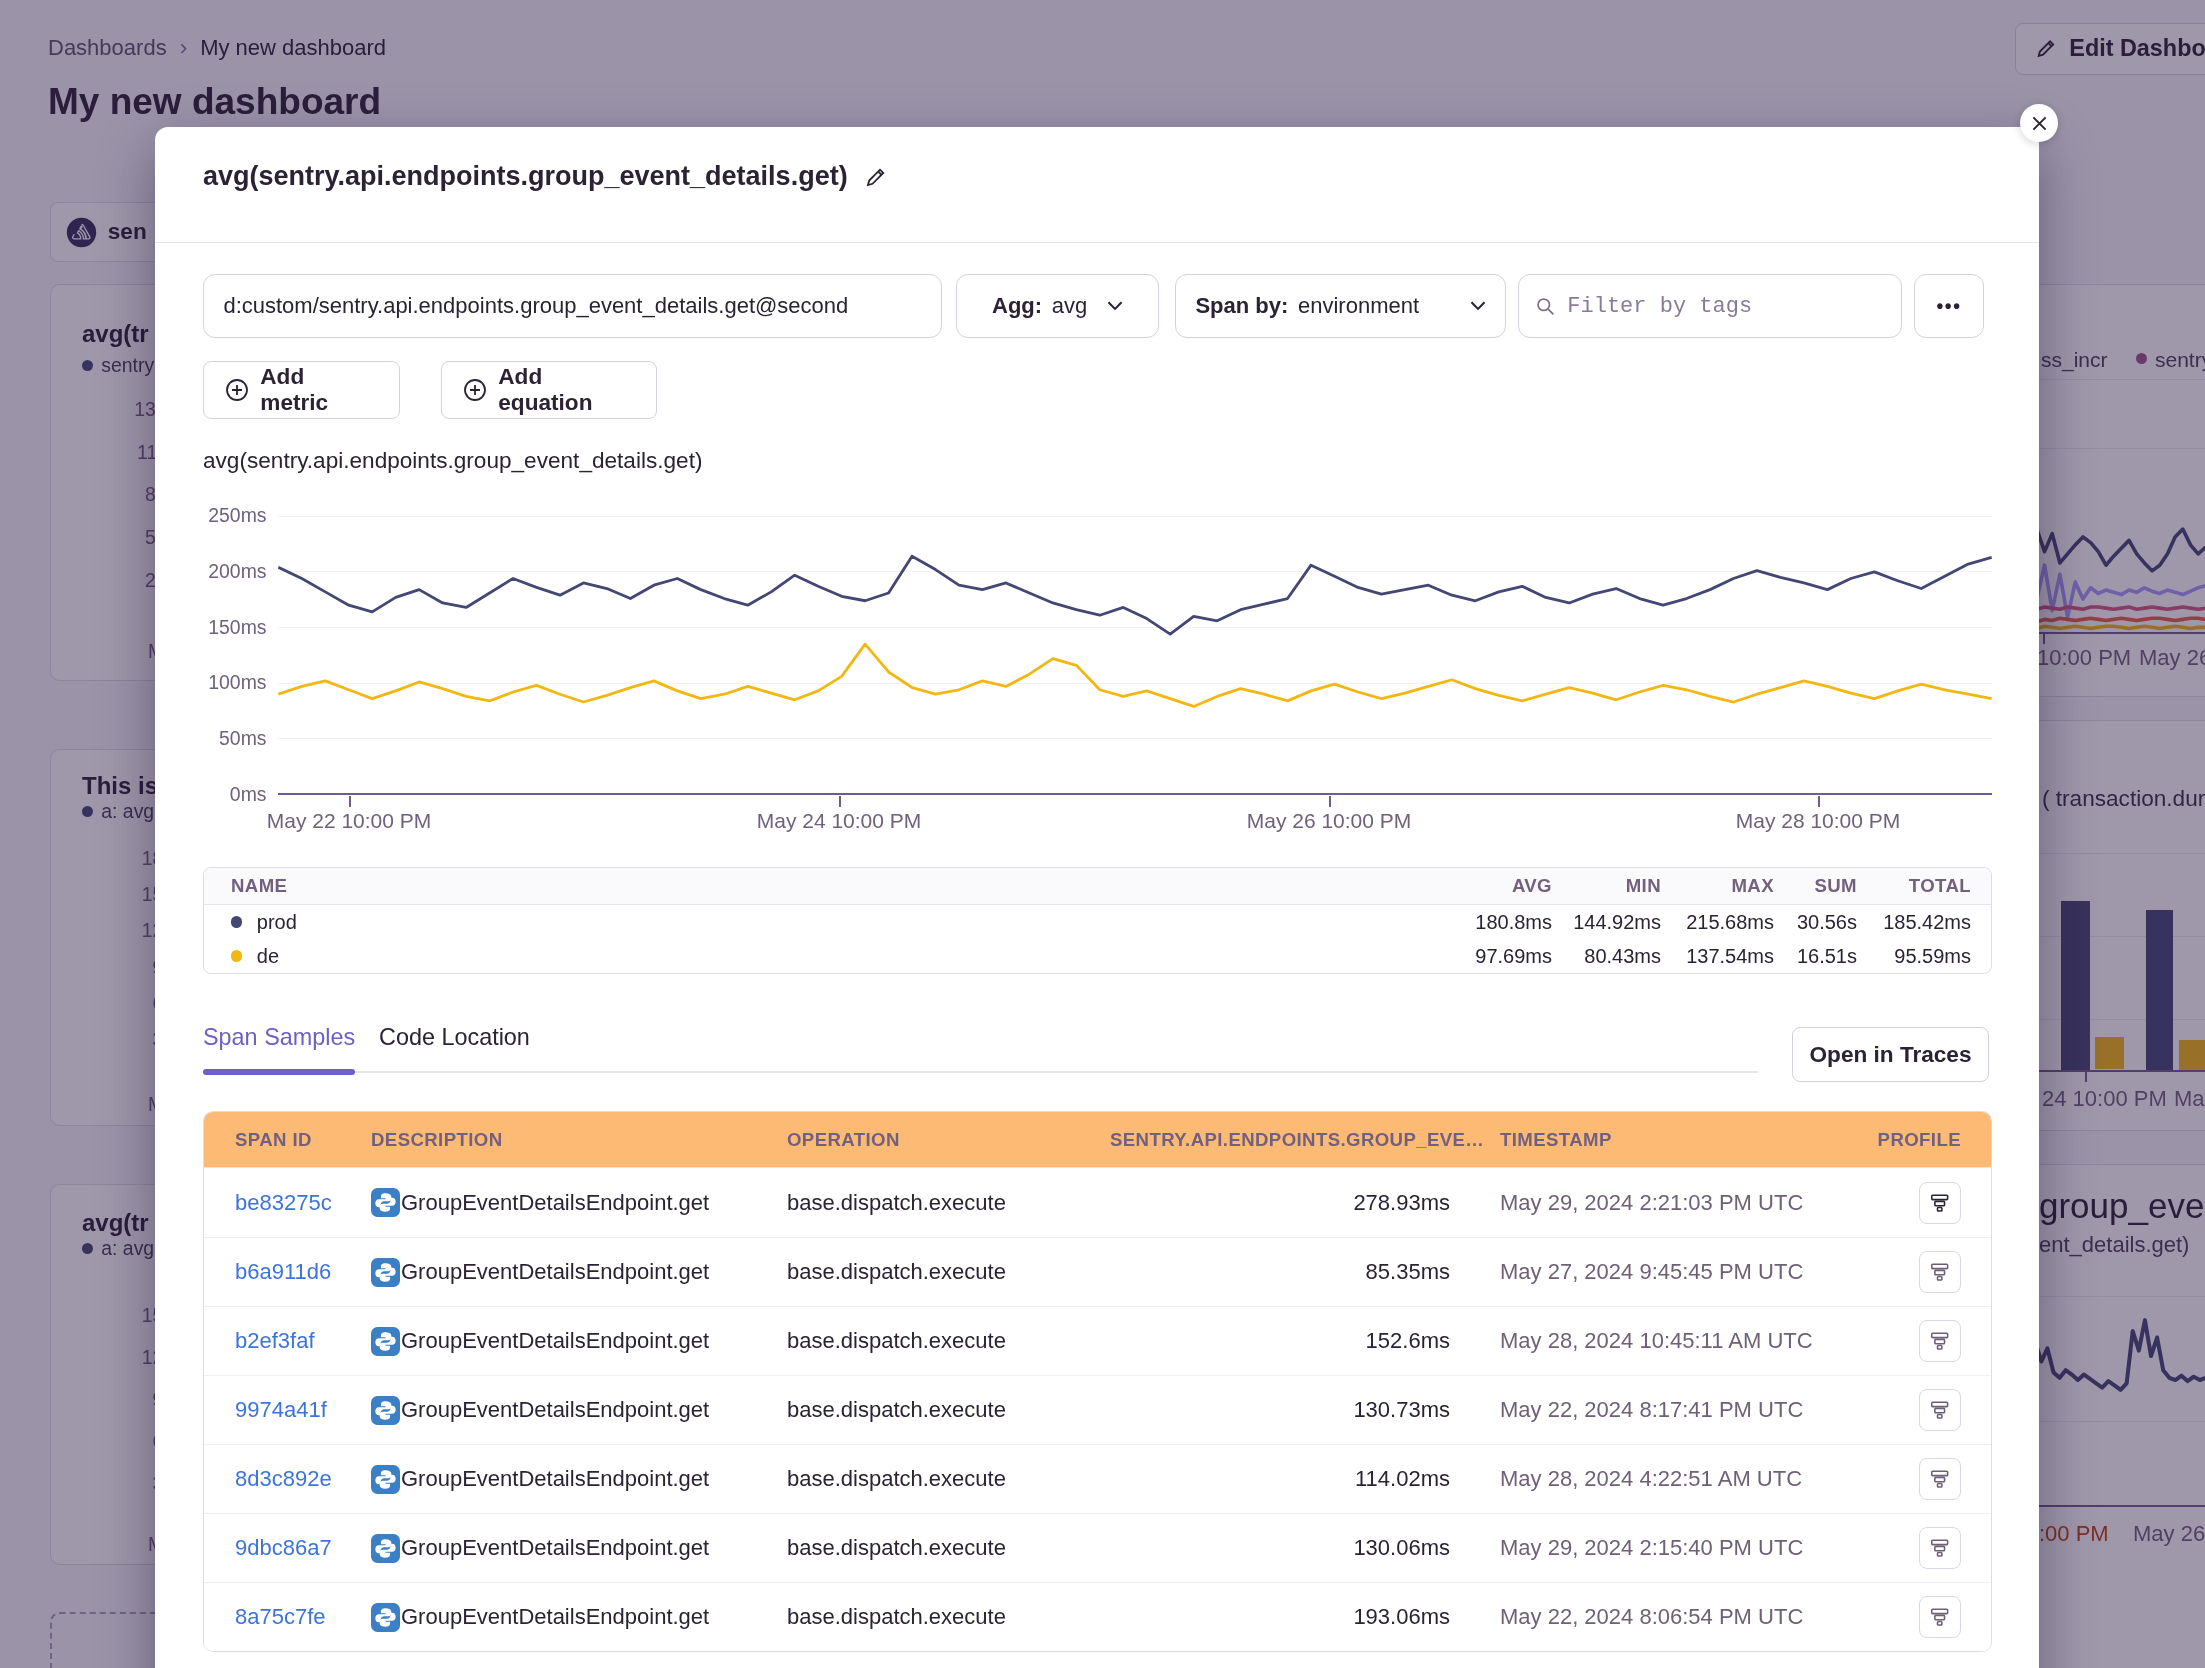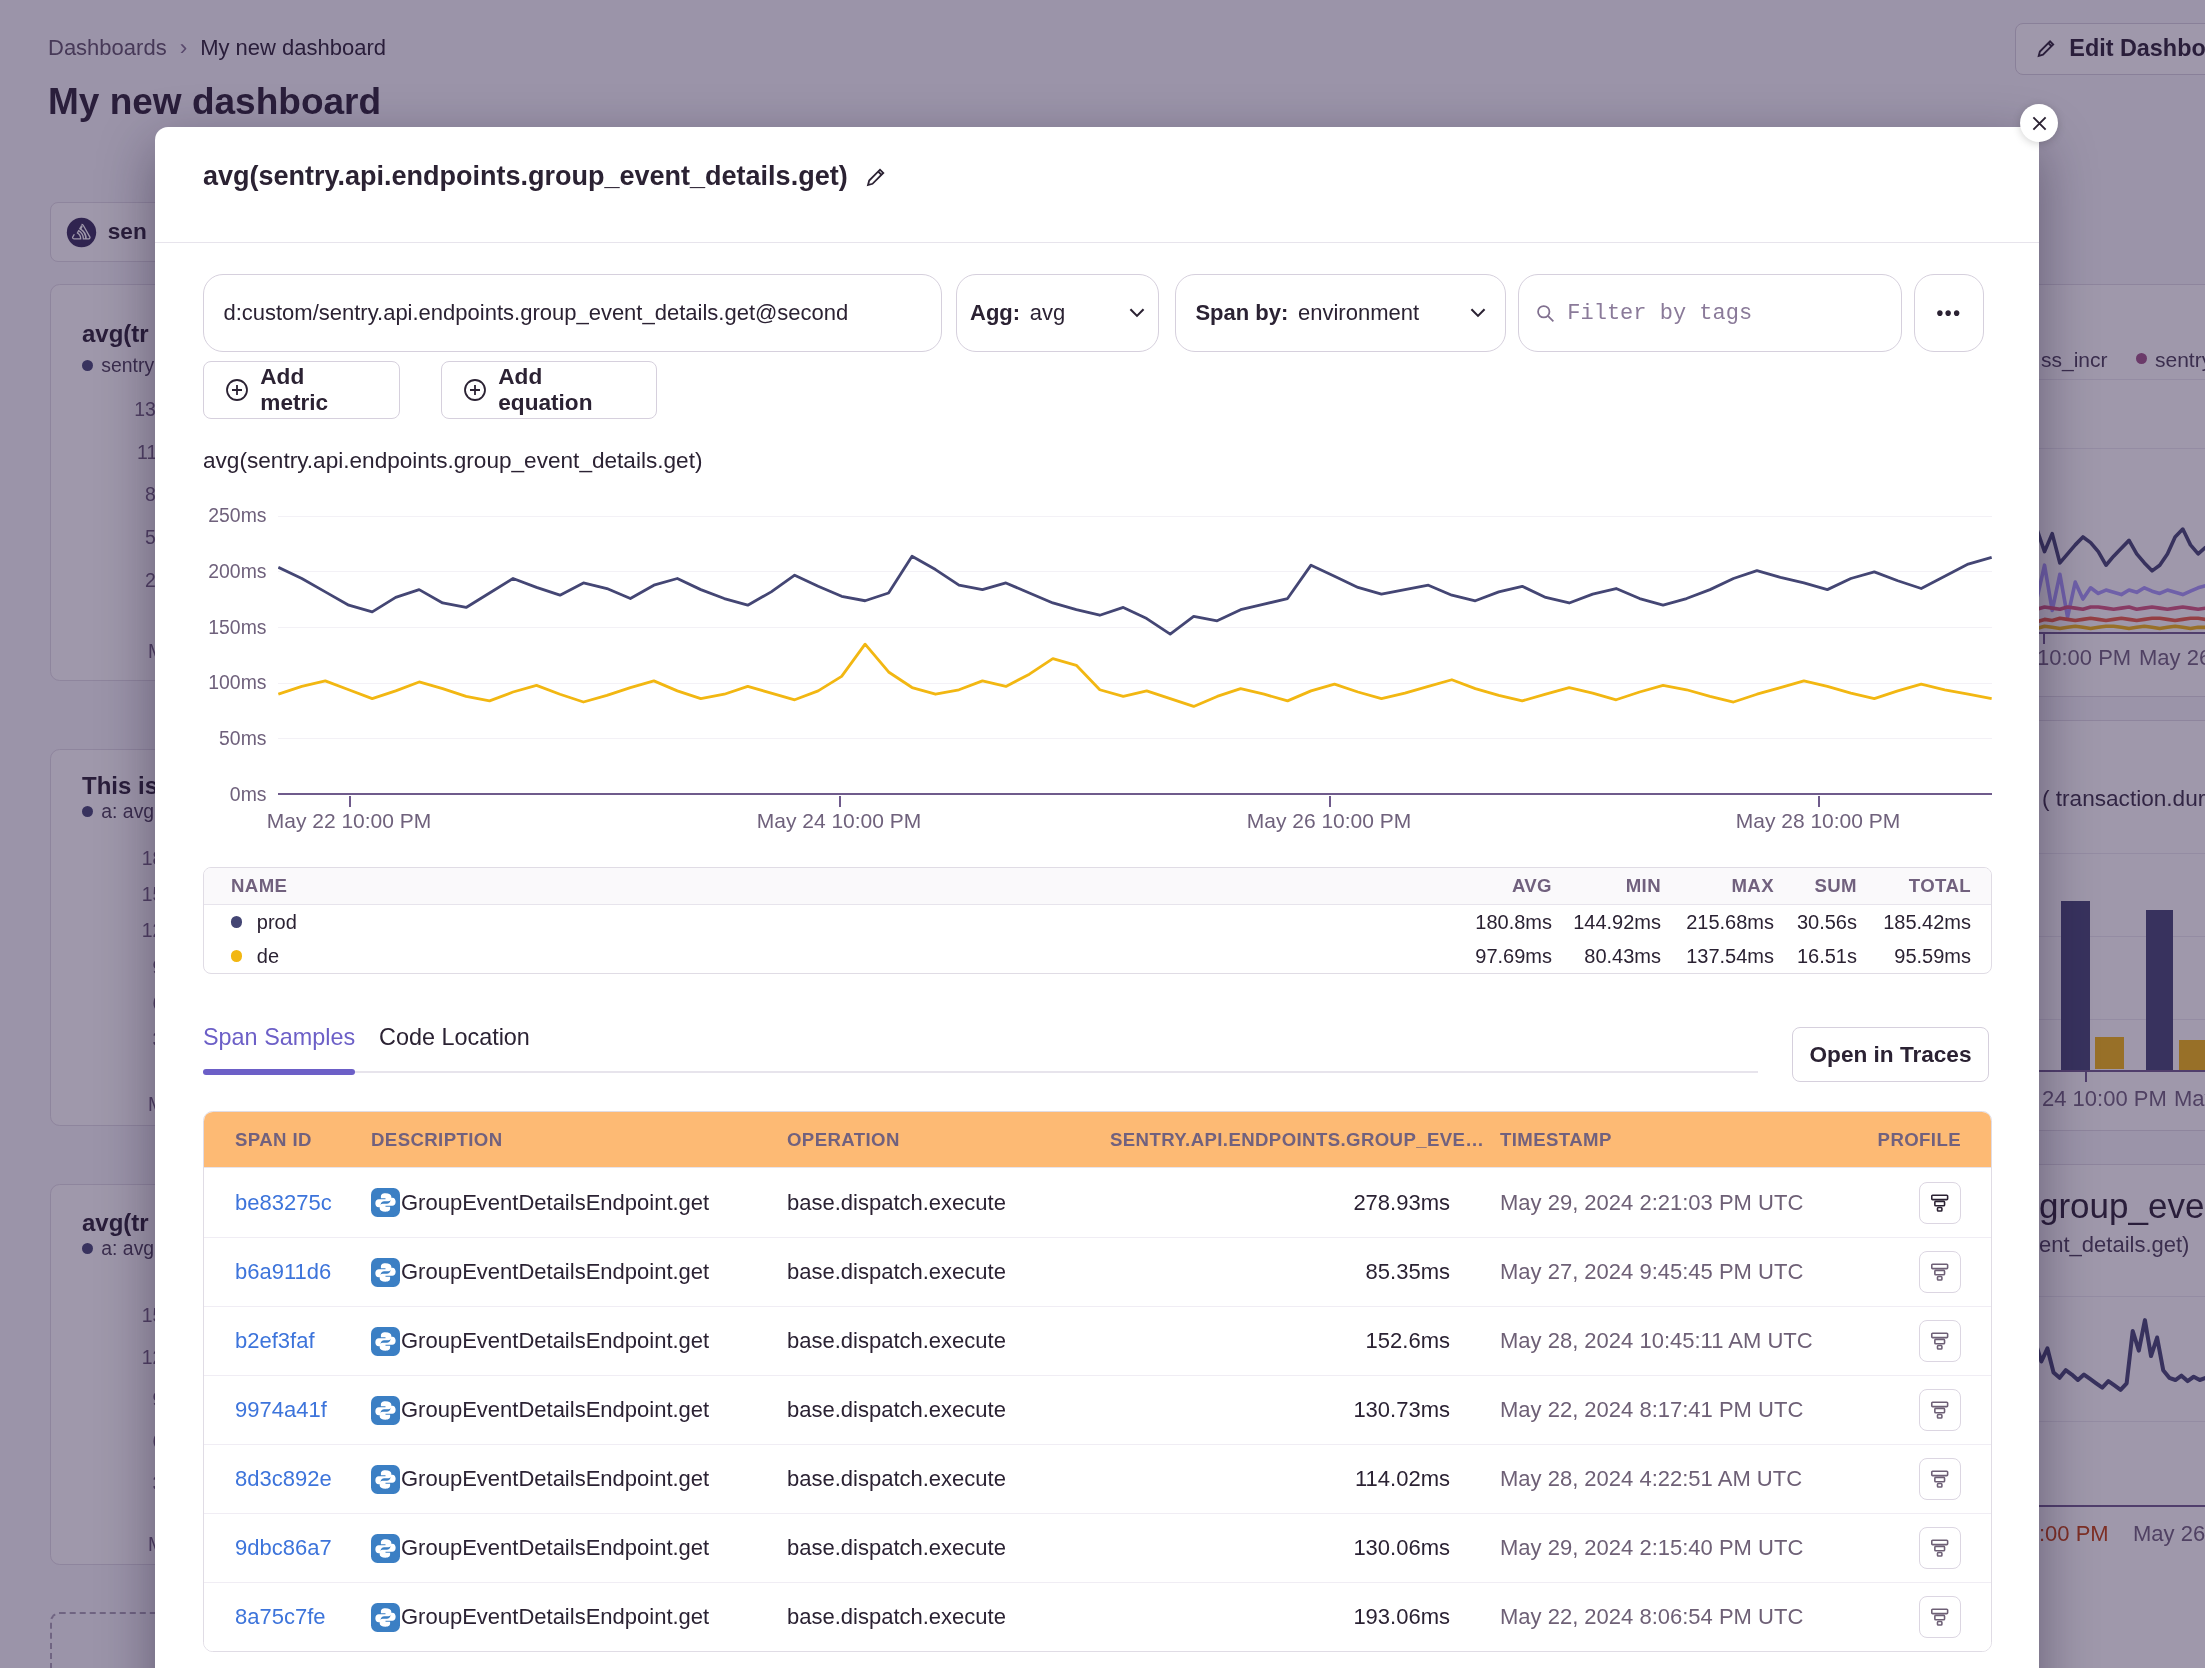--- a/index.html
+++ b/index.html
@@ -33,23 +33,23 @@
   
   .overlay { position:absolute; inset:0; background:rgba(43,26,69,0.45); z-index:50; }
 
   
   .modal { position:absolute; left:155px; top:127px; width:1884px; height:1613px; background:#fff; border-radius:13px; box-shadow:0 19.4px 56px rgba(20,10,40,.4); z-index:100; }
   .modal-close { position:absolute; left:2020px; top:104px; width:38px; height:38px; border-radius:50%; background:#fff; box-shadow:0 1.6px 8px rgba(0,0,0,.18); z-index:110; display:flex; align-items:center; justify-content:center; cursor:pointer; }
   .modal-title-row { position:absolute; left:48px; top:34px; display:flex; align-items:center; gap:16px; }
   .modal-title { font-size:27px; font-weight:bold; color:#2b2233; }
   .modal-divider { position:absolute; left:0; top:115px; width:100%; height:1.2px; background:#e7e4ec; }
 
-  .ctrl { position:absolute; height:78px; border:1.2px solid #d6d0dd; border-radius:20px; background:#fff; display:flex; align-items:center; font-size:22px; color:#2b2233; }
+  .ctrl { position:absolute; height:64px; border:1.2px solid #d6d0dd; border-radius:12px; background:#fff; display:flex; align-items:center; font-size:22px; color:#2b2233; }
   .metric-input { left:48px; top:147px; width:739px; padding:0 19.4px; font-family:"Liberation Sans",sans-serif; outline:none; }
-  .agg-select { left:801px; top:147px; width:203px; padding:0 13px; gap:8px; justify-content:space-between; }
+  .agg-select { left:801px; top:147px; width:203px; padding:0 35px; gap:8px; justify-content:space-between; }
   .group-select { left:1020px; top:147px; width:331px; padding:0 19.4px; gap:8px; justify-content:space-between; }
   .filter-input-wrap { left:1363px; top:147px; width:384px; padding:0 16px; gap:11.3px; }
   .filter-input { border:none; outline:none; flex:1; font-family:"Liberation Mono","DejaVu Sans Mono",monospace; font-size:22px; color:#2b2233; }
   .filter-input::placeholder { color:#8a7a99; }
   .more-btn { left:1759px; top:147px; width:70px; justify-content:center; font-weight:bold; letter-spacing:1.6px; font-size:19.4px; }
   .bold-label { font-weight:bold; }
   .sel-left { display:flex; gap:9.7px; align-items:center; }
 
   .add-btn { position:absolute; top:234px; height:58px; border:1.2px solid #d6d0dd; border-radius:8px; background:#fff; display:flex; align-items:center; gap:11.3px; padding:0 21px; font-size:22.6px; font-weight:bold; color:#2b2233; }
 

